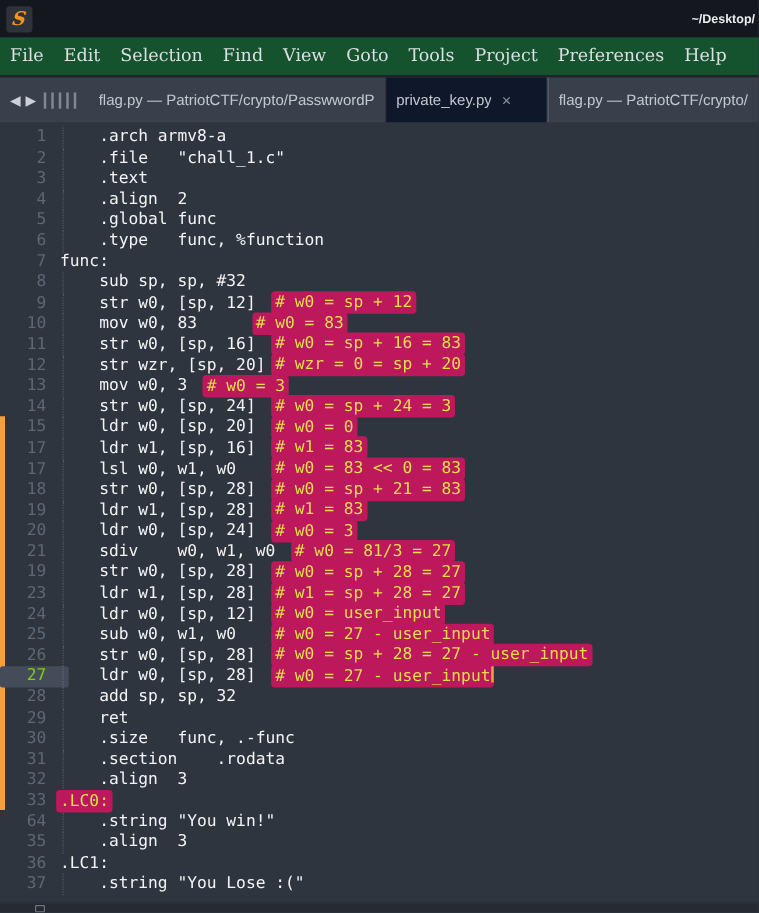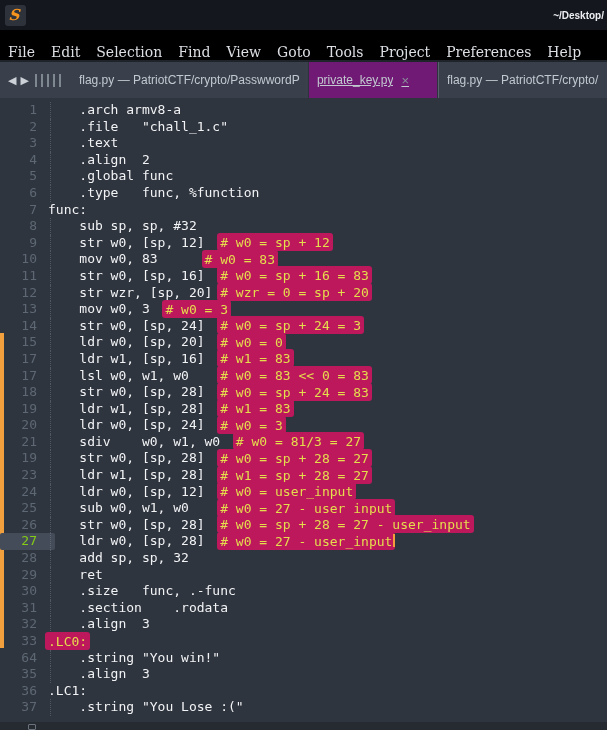--- a/index.html
+++ b/index.html
@@ -8,34 +8,34 @@
 
   
   .titlebar { height:30px; background:#14171e; display:flex; align-items:center; padding:0 3px 0 5px; }
   .app-logo { width:21px; height:21px; background:#2e323b; border-radius:3px; display:flex;
               align-items:center; justify-content:center; }
   .app-logo span { color:#f7941e; font-weight:bold; font-style:italic; font-size:15px;
                    font-family:"DejaVu Serif",serif; line-height:1; transform:skewX(-8deg); }
   .win-title { margin-left:auto; color:#eceef1; font-size:10px; font-weight:bold; white-space:nowrap; }
 
   
-  .menubar { height:30px; background:#000000; display:flex; align-items:flex-end; padding-left:8px; }
+  .menubar { height:30px; background:#14532d; display:flex; align-items:center; padding-left:8px; }
   .menu-item { font-family:"DejaVu Serif",serif; font-size:14px; color:#dcdfe4; padding:0 8px;
                white-space:nowrap; cursor:default; }
   .menu-item:first-child { padding-left:0; }
 
   
   .tabbar { height:38px; background:#3a404b; border-top:2px solid #1f232a; display:flex; align-items:stretch; }
   .nav-arrows { display:flex; align-items:center; gap:4px; padding:0 6px 0 8px; color:#ccd1d8; font-size:11px; }
   .slivers { display:flex; align-items:center; gap:4px; padding-right:10px; }
   .slivers i { display:block; width:2px; height:13px; background:#7f8791; }
   .tab { display:flex; align-items:center; overflow:hidden; white-space:nowrap; color:#c2c8d0;
          font-size:12px; padding:0 8px; border-right:1px solid #2d323c; position:relative; }
   .tab.t0 { width:238px; }
-  .tab.t1 { width:129px; background:#701a75;text-decoration:underline; }
+  .tab.t1 { width:129px; background:#0f172a; }
   .tab.t2 { flex:1; border-right:none; border-left:1px solid #596070; }
   .tab .label { overflow:hidden; white-space:nowrap; }
   .tab .close { margin-left:8px; color:#8a919c; font-size:13px; line-height:1; }
 
   
   .editor { position:relative; height:624px; padding-top:4px; background:#2f353f; }
   .row { display:flex; height:16.6px; line-height:16.6px; position:relative;
          font-family:"DejaVu Sans Mono",monospace; font-size:13px; }
   .gut { flex:none; width:46px; text-align:right; color:#5d6874; padding-right:9px; }
   .row.active .gut { background:#454c59; color:#84cc16; border-radius:2px; width:55px; padding-right:18px; }
@@ -181,21 +181,21 @@
       <span class="codeline"><span>    ldr w1, [sp, 16]  </span><span class="hl"># w1 = 83</span></span>
     </div>
     <div class="row">
       <span class="gut">17</span>
       <span class="guide"></span>
       <span class="codeline"><span>    lsl w0, w1, w0    </span><span class="hl"># w0 = 83 &lt;&lt; 0 = 83</span></span>
     </div>
     <div class="row">
       <span class="gut">18</span>
       <span class="guide"></span>
-      <span class="codeline"><span>    str w0, [sp, 28]  </span><span class="hl"># w0 = sp + 24 = 83</span></span>
+      <span class="codeline"><span>    str w0, [sp, 28]  </span><span class="hl"># w0 = sp + 21 = 83</span></span>
     </div>
     <div class="row">
       <span class="gut">19</span>
       <span class="guide"></span>
       <span class="codeline"><span>    ldr w1, [sp, 28]  </span><span class="hl"># w1 = 83</span></span>
     </div>
     <div class="row">
       <span class="gut">20</span>
       <span class="guide"></span>
       <span class="codeline"><span>    ldr w0, [sp, 24]  </span><span class="hl"># w0 = 3</span></span>

